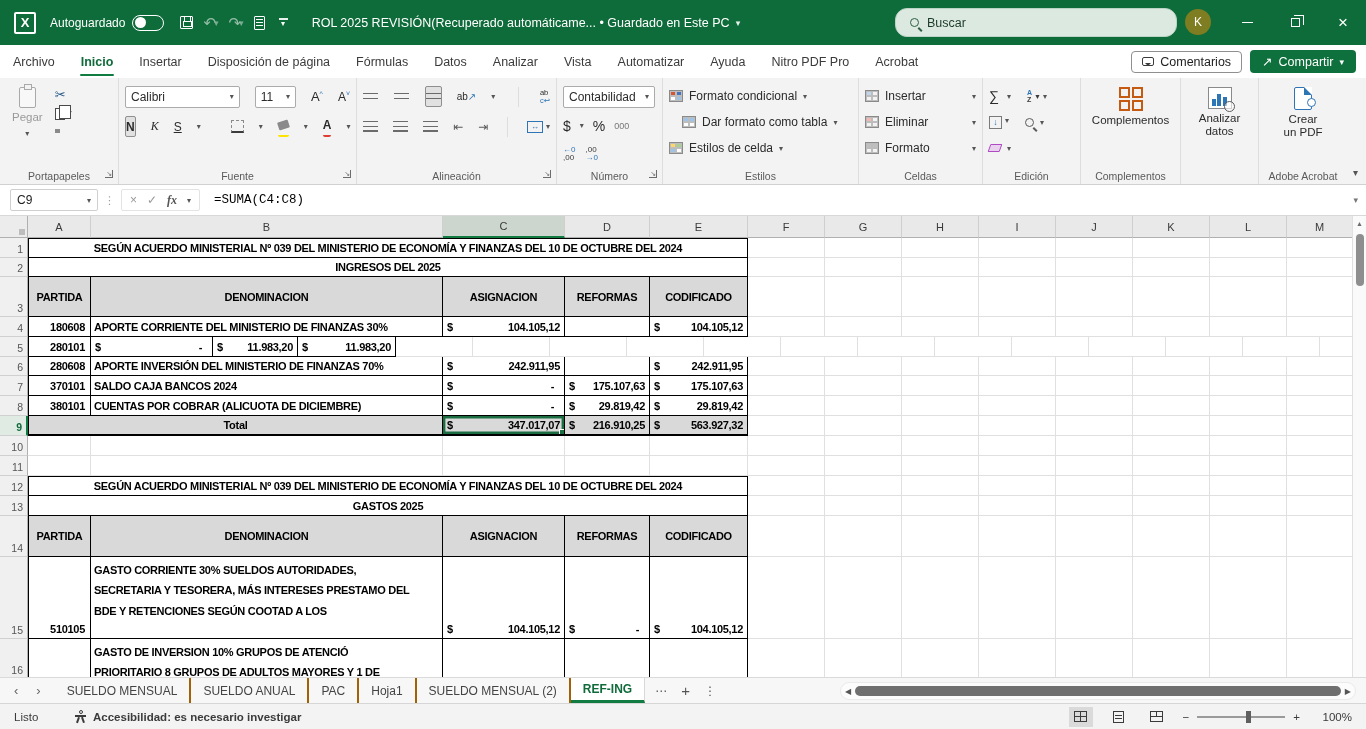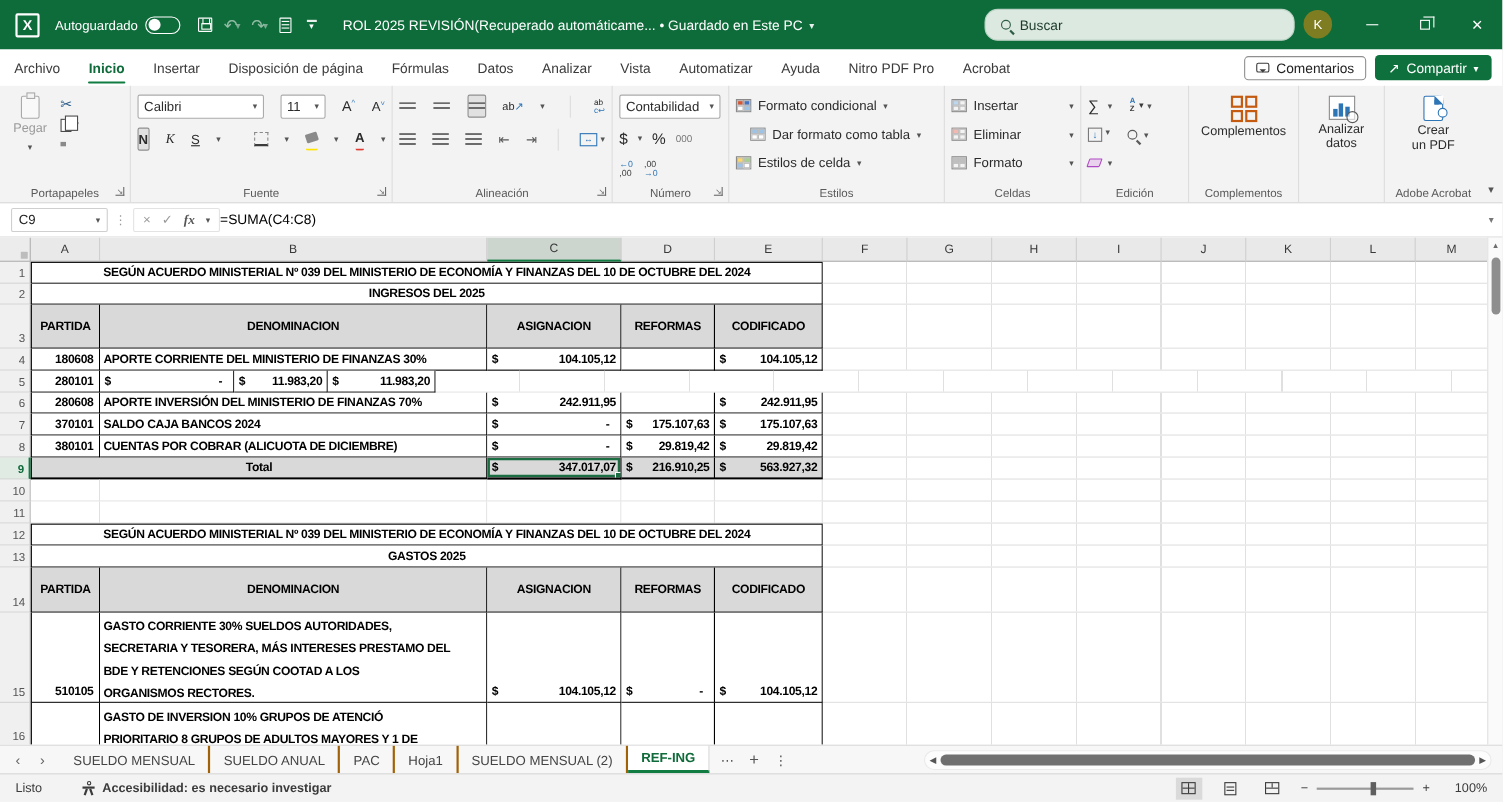--- a/index.html
+++ b/index.html
@@ -113,21 +113,21 @@
   .collapse{position:absolute;right:8px;bottom:6px;font-size:10px;color:#555;}
 
   
   .fbar{position:absolute;top:185px;left:0;width:1366px;height:31px;background:#fff;display:flex;align-items:center;
         border-bottom:1px solid #D8D8D8;}
   .namebox{margin-left:10px;width:88px;height:22px;border:1px solid #CFCFCF;border-radius:2px;display:flex;
            align-items:center;justify-content:space-between;padding:0 6px;font-size:12px;}
   .fdots{color:#9a9a9a;margin:0 6px;font-size:11px;}
   .fbtns{display:flex;align-items:center;gap:10px;border:1px solid #E3E3E3;border-radius:2px;height:22px;padding:0 8px;color:#9a9a9a;font-size:12px;}
   .fbtns .fx{font-style:italic;font-weight:700;color:#555;font-family:"Liberation Serif",serif;}
-  .ftext{font-family:Liberation Sans, sans-serif;font-size:12.5px;color:#000;}
+  .ftext{margin-left:14px;font-family:Liberation Mono, monospace;font-size:12.5px;color:#000;}
   .fexp{margin-left:auto;margin-right:8px;color:#777;font-size:9px;}
 
   
   .gridwrap{position:absolute;top:216px;left:0;width:1352px;height:461px;overflow:hidden;background:#fff;}
   .vscroll{position:absolute;top:216px;left:1352px;width:14px;height:461px;background:#FAFAFA;border-left:1px solid #E0E0E0;}
   .vscroll .up{width:100%;text-align:center;font-size:7px;color:#6d6d6d;padding-top:4px;}
   .vscroll .thumb{position:absolute;left:2.5px;top:18px;width:8px;height:52px;background:#8E8E8E;border-radius:4px;}
 
   .colhdr{display:flex;height:22px;background:#E9E9E9;font-size:11px;color:#3a3a3a;}
   .corner{width:28px;height:22px;border-right:1px solid #B0B0B0;border-bottom:1px solid #B0B0B0;position:relative;background:#ECECEC;}
@@ -731,21 +731,20 @@
       <div class="fill"></div>
     </div>
 
     <div class="row" style="height:82px;">
       <div class="rn">15</div>
       <div class="tcell w-a bl pcell bottomv">510105</div>
       <div class="tcell w-b multiline">
         <span style="display:block;">GASTO CORRIENTE 30% SUELDOS AUTORIDADES,</span>
         <span style="display:block;">SECRETARIA Y TESORERA, MÁS INTERESES PRESTAMO DEL</span>
         <span style="display:block;">BDE Y RETENCIONES SEGÚN COOTAD A LOS</span>
-        <span style="display:block;">ORGANISMOS RECTORES.</span>
       </div>
       <div class="tcell w-c acct bottomv">
           <span>$</span>
           <span>104.105,12</span>
         </div>
       <div class="tcell w-d acct bottomv">
           <span>$</span>
           <span class="dashv">-</span>
         </div>
       <div class="tcell w-e acct bottomv">

